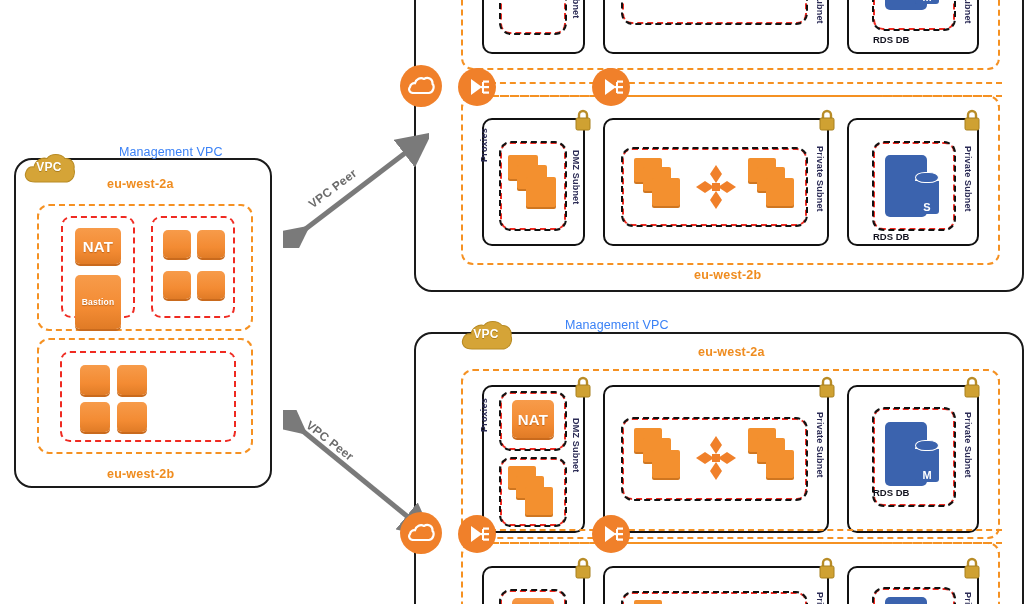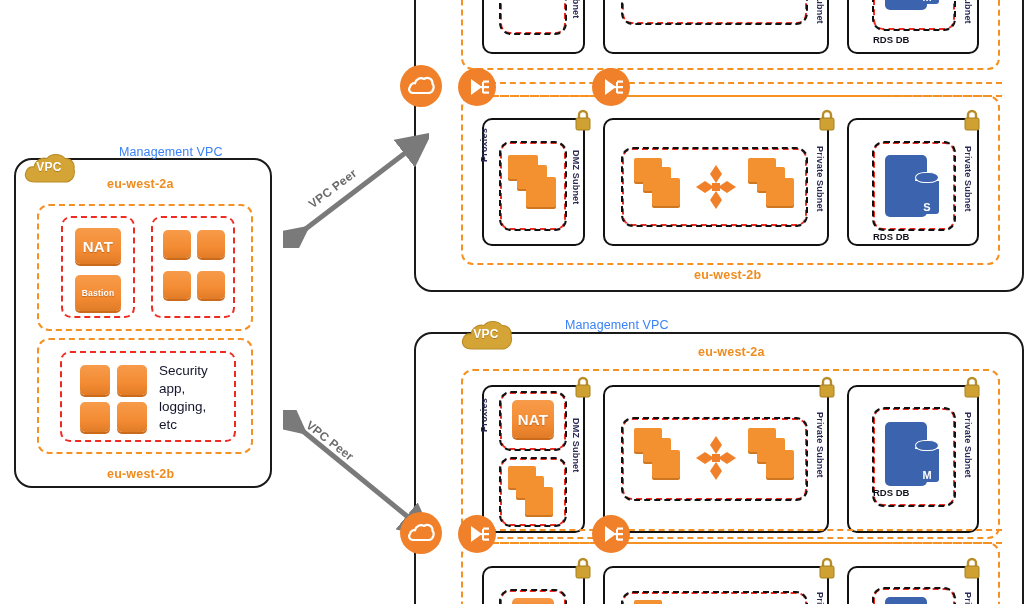--- a/index.html
+++ b/index.html
@@ -224,43 +224,37 @@
   </div>
 
   <div class="vpc-title" style="left:79px; top:145px;">Management VPC</div>
 
   <div class="az-label" style="left:107px; top:177px;">eu-west-2a</div>
 
   <div class="az-box" style="left:37px; top:204px; width:216px; height:127px;"></div>
 
   <div class="sg-plain" style="left:61px; top:216px; width:74px; height:102px;"></div>
   <div class="inst lbl" style="left:75px; top:228px; width:46px; height:36px;">NAT</div>
-  <div class="inst lbl" style="left:75px; top:275px; width:46px; height:36px; font-size:8.5px;">Bastion</div>
+  <div class="inst lbl" style="left:75px; top:275px; width:46px; height:54px; font-size:8.5px;">Bastion</div>
 
   <div class="sg-plain" style="left:151px; top:216px; width:84px; height:102px;"></div>
   <div class="inst" style="left:163px; top:230px; width:28px; height:28px;"></div>
   <div class="inst" style="left:197px; top:230px; width:28px; height:28px;"></div>
   <div class="inst" style="left:163px; top:271px; width:28px; height:28px;"></div>
   <div class="inst" style="left:197px; top:271px; width:28px; height:28px;"></div>
 
   <div class="az-box" style="left:37px; top:338px; width:216px; height:116px;"></div>
   <div class="az-label" style="left:107px; top:467px;">eu-west-2b</div>
 
   <div class="sg-plain" style="left:60px; top:351px; width:176px; height:91px;"></div>
   <div class="inst" style="left:80px; top:365px; width:30px; height:30px;"></div>
   <div class="inst" style="left:117px; top:365px; width:30px; height:30px;"></div>
   <div class="inst" style="left:80px; top:402px; width:30px; height:30px;"></div>
   <div class="inst" style="left:117px; top:402px; width:30px; height:30px;"></div>
 
-  <div style="position:absolute; left:159px; top:362px; width:70px; font-size:13.5px; line-height:18px; color:#14142b;">
-    <div>Security</div>
-    <div>app,</div>
-    <div>logging,</div>
-    <div>etc</div>
-  </div>
 
   <div class="peer" style="left:283px; top:133px; width:146px; height:115px;">
     <svg viewBox="0 0 146 115" width="146" height="115">
       <defs>
         <marker id="ahU" markerWidth="7" markerHeight="7" refX="3.2" refY="3.5" orient="auto">
           <path d="M0,0 L7,3.5 L0,7 Z" fill="#7a7a7a"></path>
         </marker>
         <marker id="ahU2" markerWidth="7" markerHeight="7" refX="3.2" refY="3.5" orient="auto">
           <path d="M0,0 L7,3.5 L0,7 Z" fill="#7a7a7a"></path>
         </marker>

